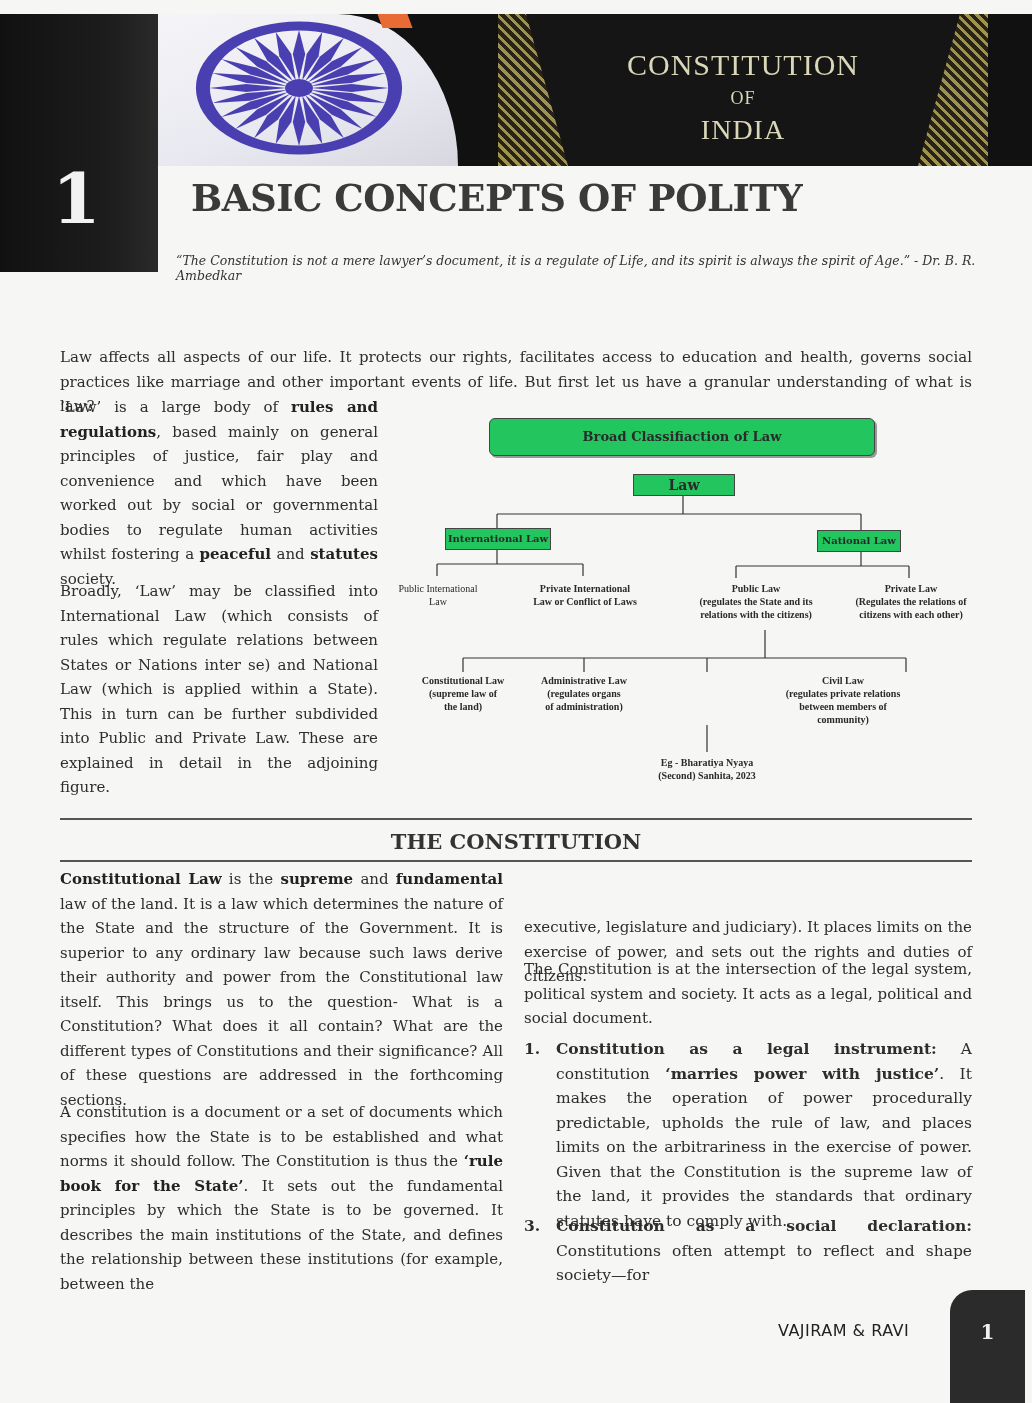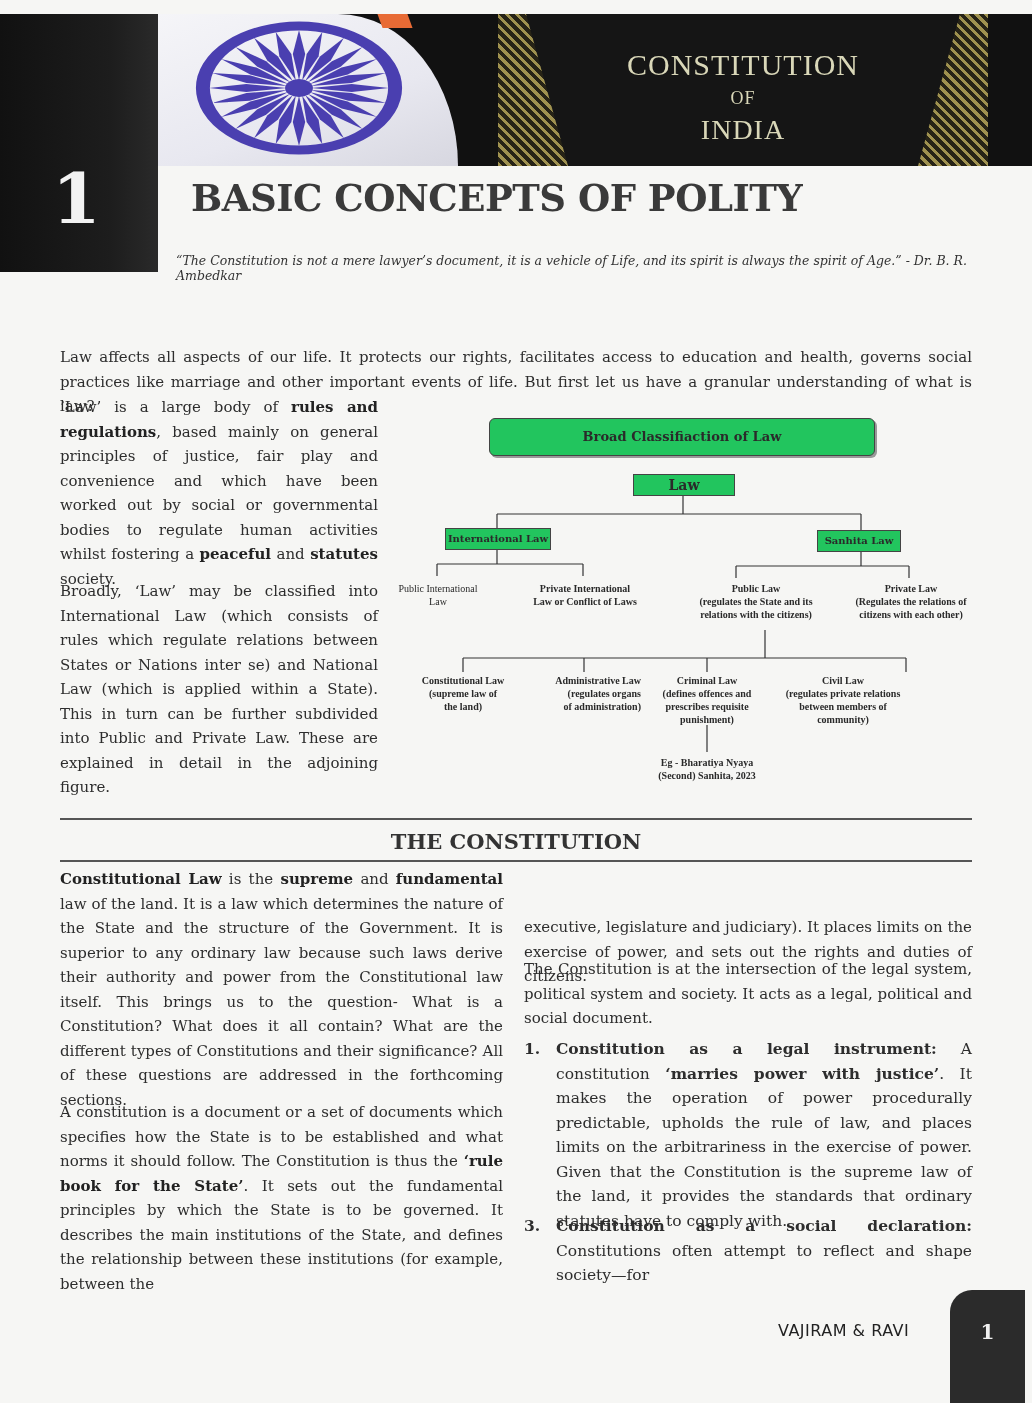--- a/index.html
+++ b/index.html
@@ -115,21 +115,21 @@
     <div class="book">
       <div class="vine-l"></div>
       <div class="vine-r"></div>
       <div class="book-title bt1">CONSTITUTION</div>
       <div class="book-title bt3">INDIA</div>
       <div class="book-title bt2">OF</div>
     </div>
   </div>
 </div>
 <div class="title">BASIC CONCEPTS OF POLITY</div>
-<div class="quote">“The Constitution is not a mere lawyer’s document, it is a vehicle of Life, and its spirit is always the spirit of Age.” - Dr. B. R. Ambedkar</div>
+<div class="quote">“The Constitution is not a mere lawyer’s document, it is a regulate of Life, and its spirit is always the spirit of Age.” - Dr. B. R. Ambedkar</div>
 
 <div class="para" id="intro">Law affects all aspects of our life. It protects our rights, facilitates access to education and health, governs social practices like marriage and other important events of life. But first let us have a granular understanding of what is law?</div>
 <div class="para rich" id="left1"><span>‘Law’ is a large body of </span><b>rules and regulations</b><span>, based mainly on general principles of justice, fair play and convenience and which have been worked out by social or governmental bodies to regulate human activities whilst fostering a </span><b>peaceful</b><span> and </span><b>statutes</b><span> society.</span></div>
 <div class="para rich" id="left2"><span>Broadly, ‘Law’ may be classified into International Law (which consists of rules which regulate relations between States or Nations inter se) and National Law (which is applied within a State). This in turn can be further subdivided into Public and Private Law. These are explained in detail in the adjoining figure.</span></div>
 
 <div class="diagram">
   <svg width="600" height="380">
     <g stroke="#333" stroke-width="1.2" fill="none">
       <line x1="298" y1="84" x2="298" y2="104"></line>
       <line x1="112" y1="104" x2="476" y2="104"></line>
@@ -148,30 +148,29 @@
       <line x1="78" y1="248" x2="78" y2="262"></line>
       <line x1="199" y1="248" x2="199" y2="262"></line>
       <line x1="322" y1="248" x2="322" y2="262"></line>
       <line x1="521" y1="248" x2="521" y2="262"></line>
       <line x1="322" y1="315" x2="322" y2="342"></line>
     </g>
   </svg>
   <div class="dbox dtitle">Broad Classifiaction of Law</div>
   <div class="dbox dlaw">Law</div>
   <div class="dbox dintl">International Law</div>
-  <div class="dbox dnat">Sanhita Law</div>
+  <div class="dbox dnat">National Law</div>
 
   <div class="dlabel ml" style="left:-2px;top:172px;width:110px;">Public International<br>Law</div>
   <div class="dlabel ml bold" style="left:138px;top:172px;width:124px;">Private International<br>Law or Conflict of Laws</div>
   <div class="dlabel ml bold" style="left:296px;top:172px;width:150px;">Public Law<br>(regulates the State and its<br>relations with the citizens)</div>
   <div class="dlabel ml bold" style="left:456px;top:172px;width:140px;">Private Law<br>(Regulates the relations of<br>citizens with each other)</div>
 
   <div class="dlabel ml bold" style="left:22px;top:264px;width:112px;">Constitutional Law<br>(supreme law of<br>the land)</div>
-  <div class="dlabel ml bold" style="left:142px;top:264px;width:114px;text-align:right;">Administrative Law<br>(regulates organs<br>of administration)</div>
-  <div class="dlabel ml bold" style="left:262px;top:264px;width:120px;">Criminal Law<br>(defines offences and<br>prescribes requisite<br>punishment)</div>
+  <div class="dlabel ml bold" style="left:142px;top:264px;width:114px;">Administrative Law<br>(regulates organs<br>of administration)</div>
   <div class="dlabel ml bold" style="left:384px;top:264px;width:148px;">Civil Law<br>(regulates private relations<br>between members of<br>community)</div>
   <div class="dlabel ml bold" style="left:262px;top:346px;width:120px;">Eg - Bharatiya Nyaya<br>(Second) Sanhita, 2023</div>
 </div>
 
 <div class="rule" style="top:818px;"></div>
 <div class="sec-head">THE CONSTITUTION</div>
 <div class="rule" style="top:860px;"></div>
 
 <div class="para rich" id="colA1"><b>Constitutional Law</b><span> is the </span><b>supreme</b><span> and </span><b>fundamental</b><span> law of the land. It is a law which determines the nature of the State and the structure of the Government. It is superior to any ordinary law because such laws derive their authority and power from the Constitutional law itself. This brings us to the question- What is a Constitution? What does it all contain? What are the different types of Constitutions and their significance? All of these questions are addressed in the forthcoming sections.</span></div>
 <div class="para rich" id="colA2"><span>A constitution is a document or a set of documents which specifies how the State is to be established and what norms it should follow. The Constitution is thus the </span><b>‘rule book for the State’</b><span>. It sets out the fundamental principles by which the State is to be governed. It describes the main institutions of the State, and defines the relationship between these institutions (for example, between the</span></div>

